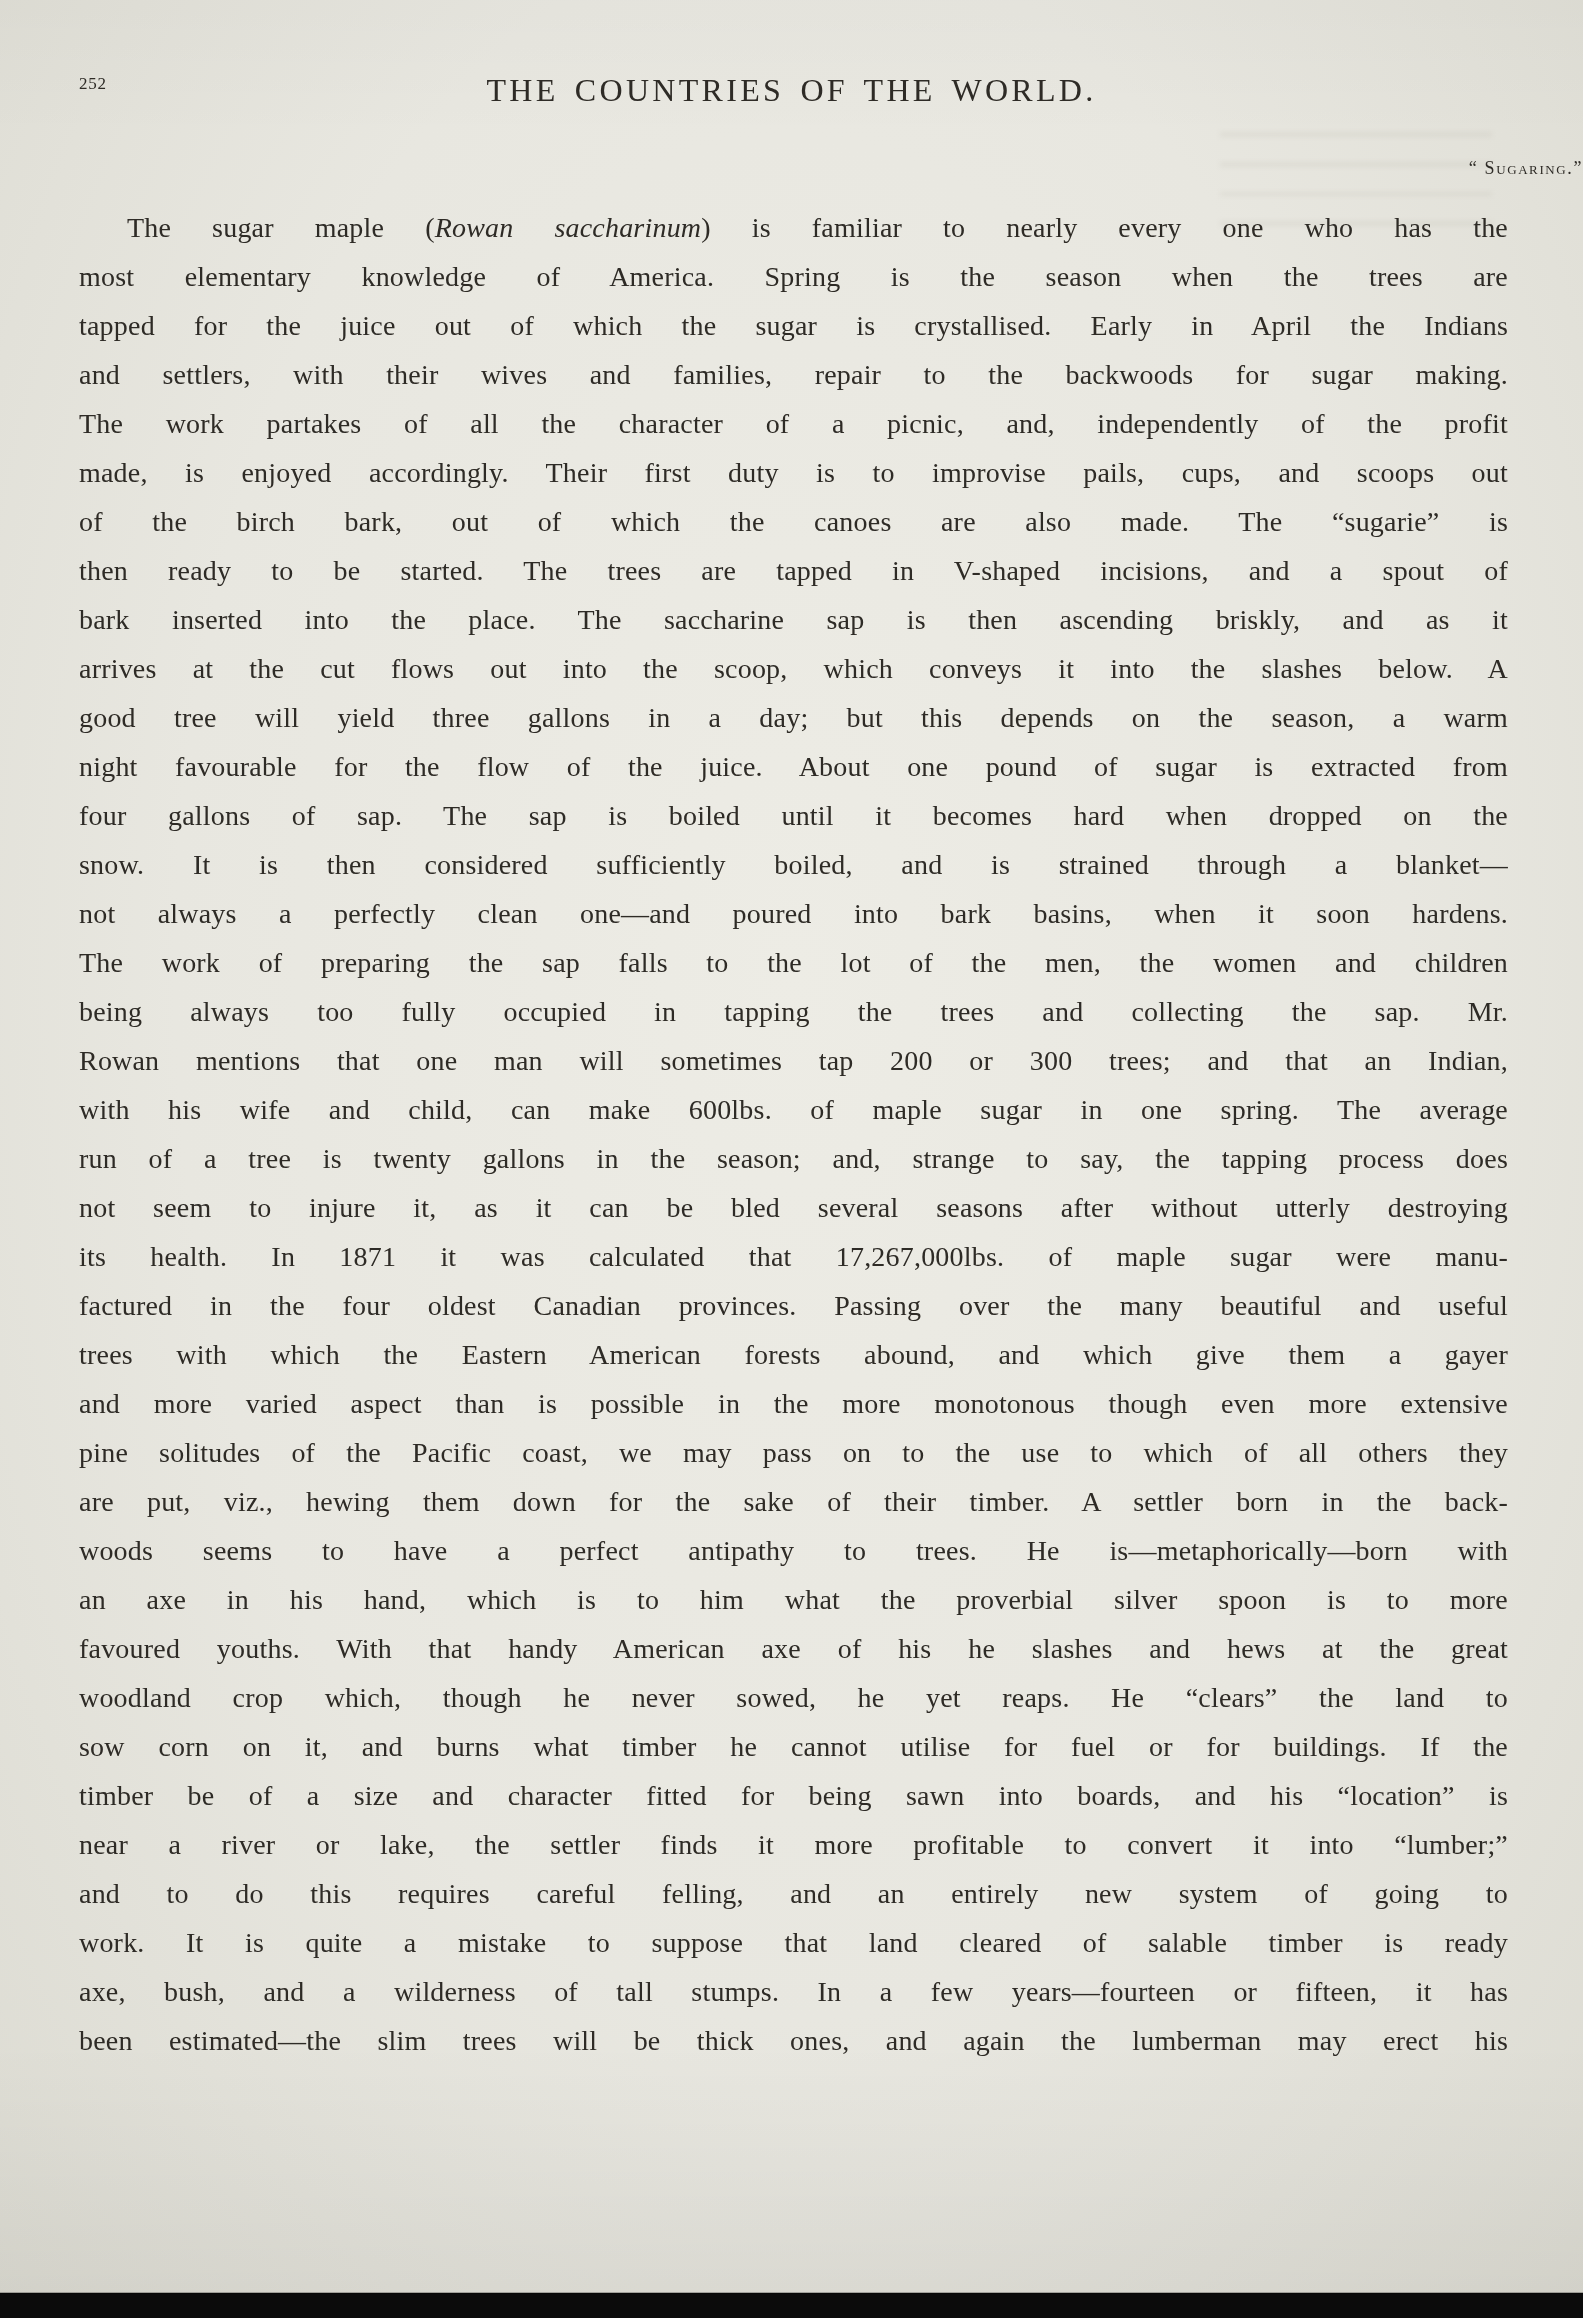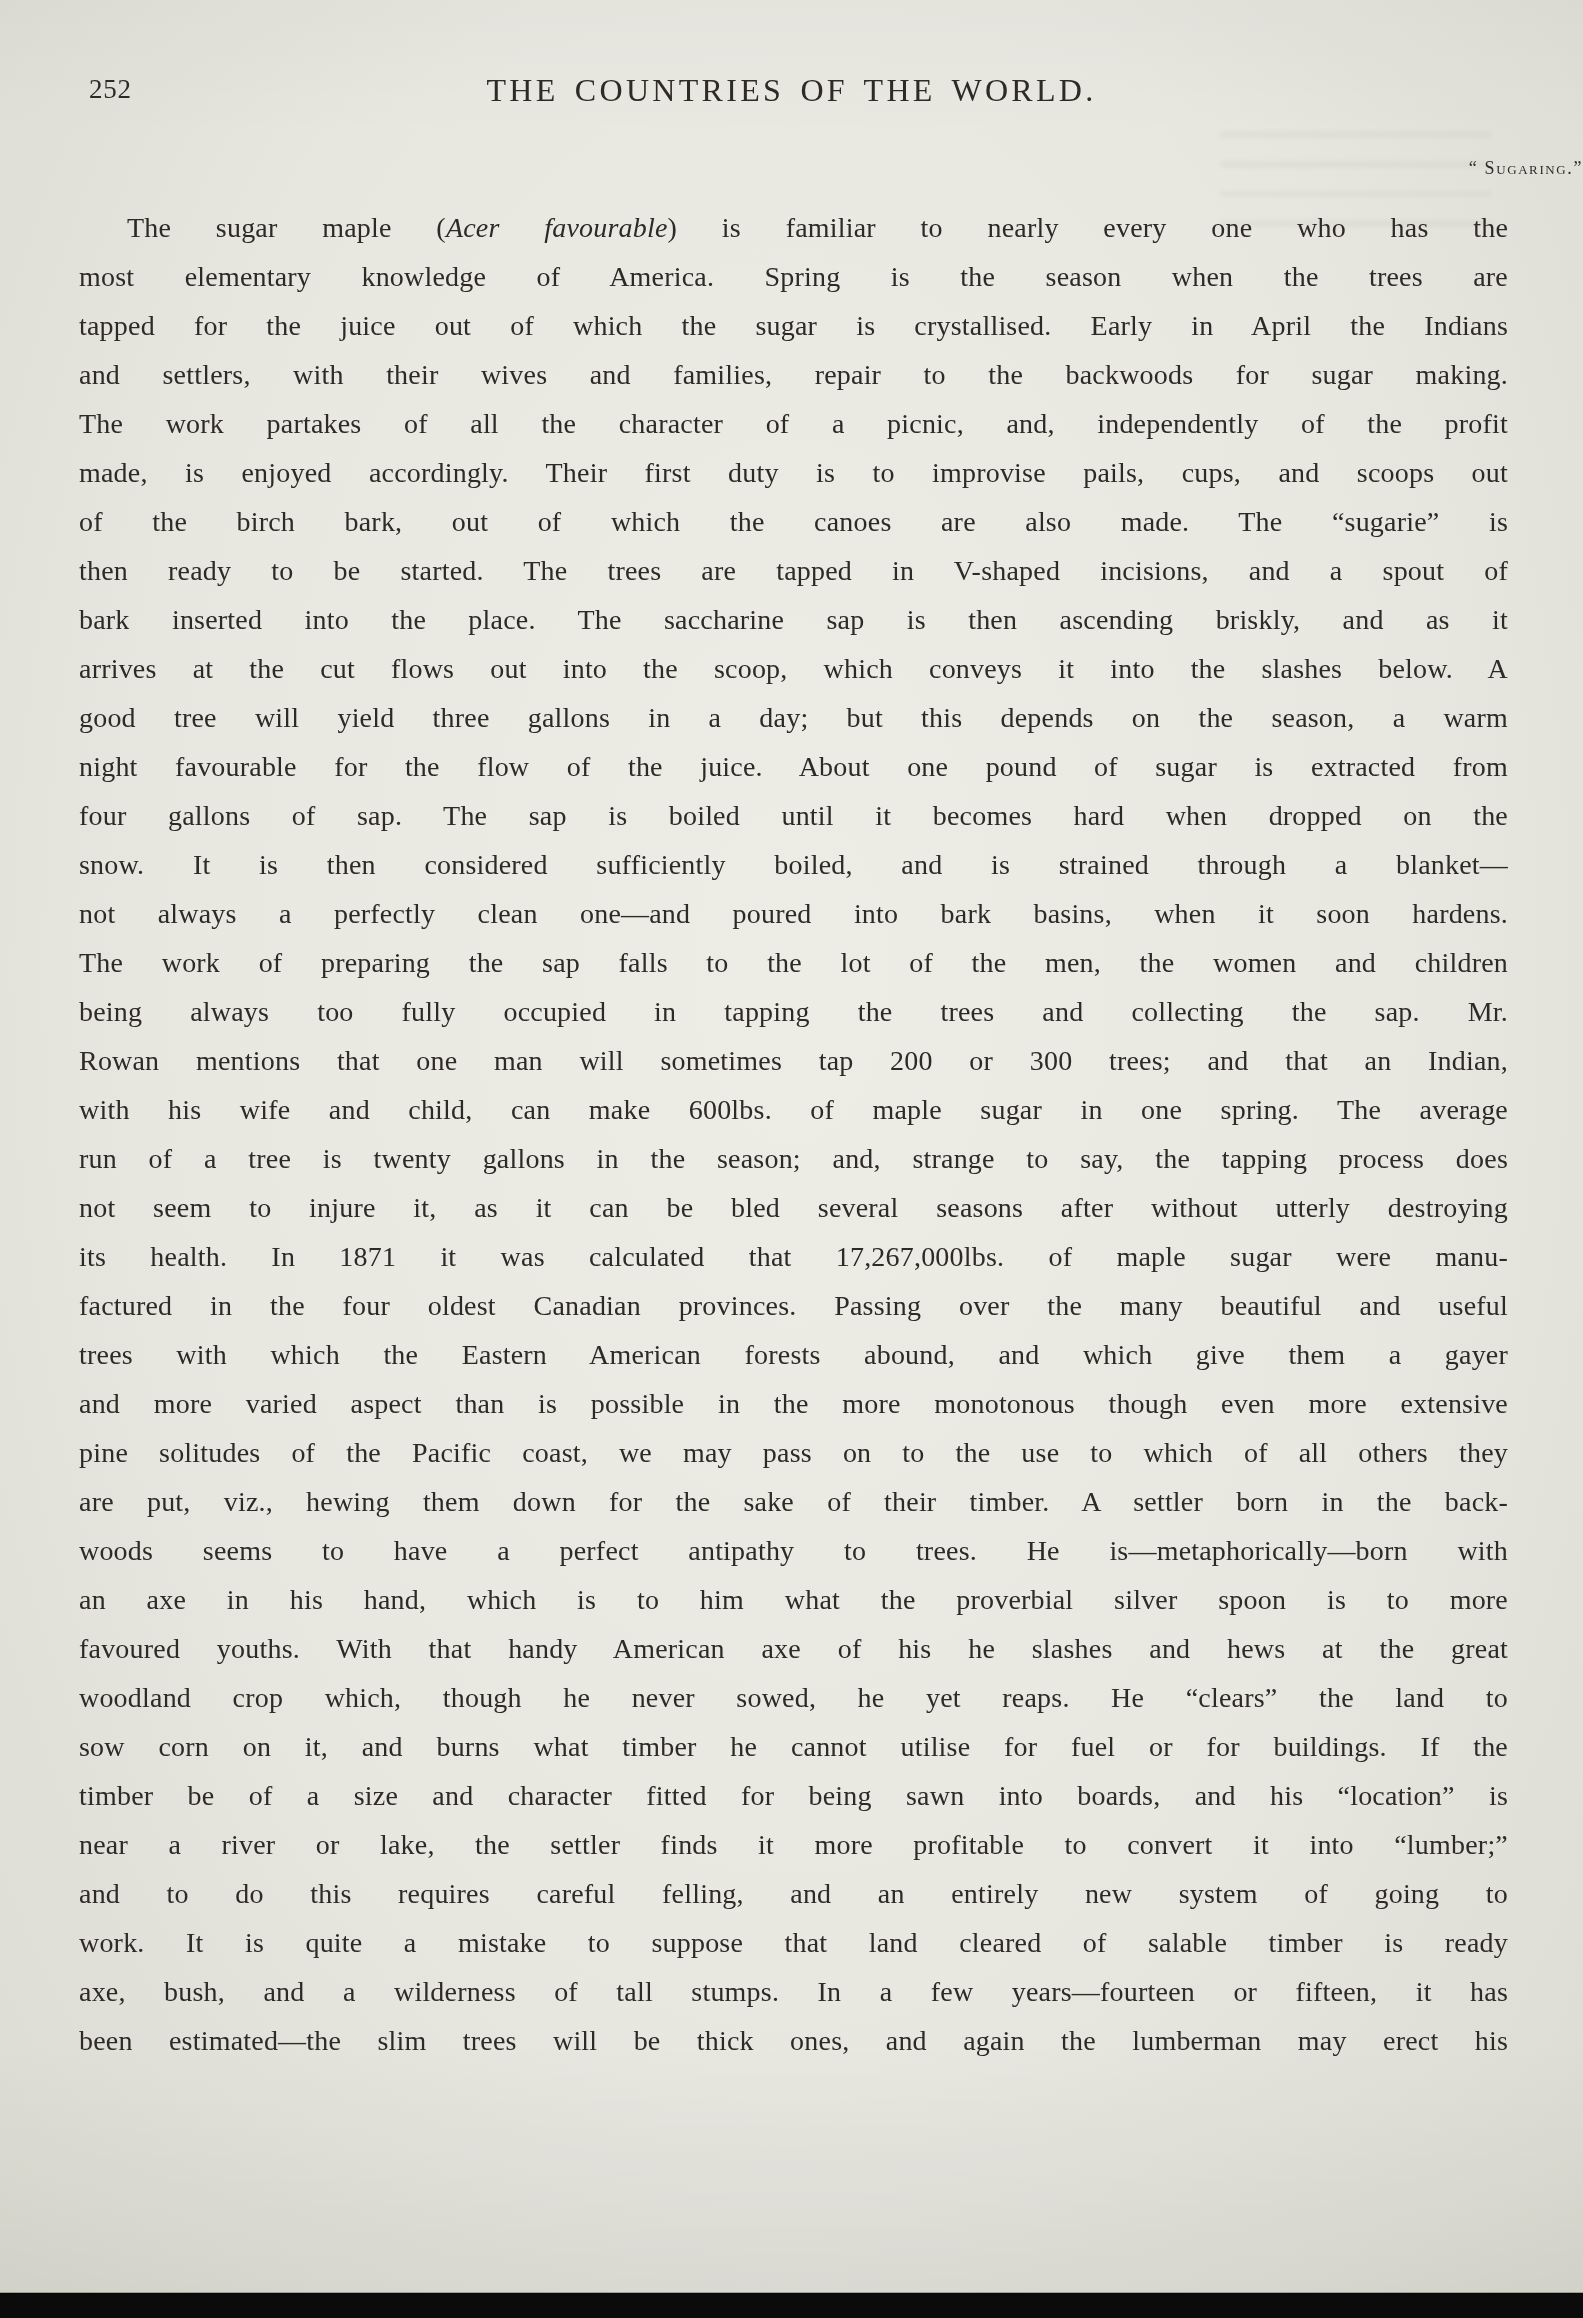--- a/index.html
+++ b/index.html
@@ -21,23 +21,22 @@
     position: absolute;
     top: 72px;
     left: 79px;
     right: 79px;
     height: 36px;
   }
   .page-number {
     position: absolute;
     left: 0;
     top: 1.6px;
-    font-size: 27px;
+    font-size: 17px;
     letter-spacing: 0.8px;
-    margin-left: 10px;
   }
   .running-title {
     position: absolute;
     left: 0;
     right: 0;
     top: 0;
     text-align: center;
     font-size: 32px;
     letter-spacing: 3.3px;
     word-spacing: 5px;
@@ -116,21 +115,21 @@
   <header class="page-header">
     <span class="page-number">252</span>
     <span class="running-title">THE COUNTRIES OF THE WORLD.</span>
   </header>
 
   <div class="showthrough"></div>
 
   <h2 class="section-title">“ Sugaring.”</h2>
 
   <main class="body-text">
-      <div class="line first">The sugar maple (<i>Acer favourable</i>) is familiar to nearly every one who has the</div>
+      <div class="line first">The sugar maple (<i>Rowan saccharinum</i>) is familiar to nearly every one who has the</div>
       <div class="line">most elementary knowledge of America.  Spring is the season when the trees are</div>
       <div class="line">tapped for the juice out of which the sugar is crystallised.  Early in April the Indians</div>
       <div class="line">and settlers, with their wives and families, repair to the backwoods for sugar making.</div>
       <div class="line">The work partakes of all the character of a picnic, and, independently of the profit</div>
       <div class="line">made, is enjoyed accordingly.  Their first duty is to improvise pails, cups, and scoops out</div>
       <div class="line">of the birch bark, out of which the canoes are also made.  The “sugarie” is</div>
       <div class="line">then ready to be started.  The trees are tapped in V-shaped incisions, and a spout of</div>
       <div class="line">bark inserted into the place.  The saccharine sap is then ascending briskly, and as it</div>
       <div class="line">arrives at the cut flows out into the scoop, which conveys it into the slashes below.  A</div>
       <div class="line">good tree will yield three gallons in a day; but this depends on the season, a warm</div>

